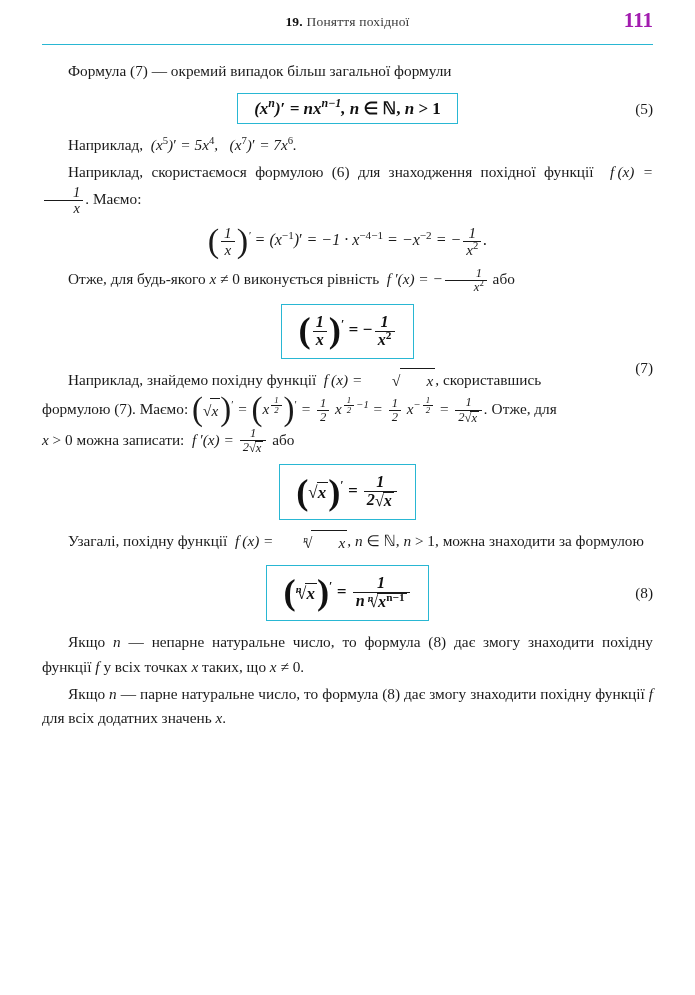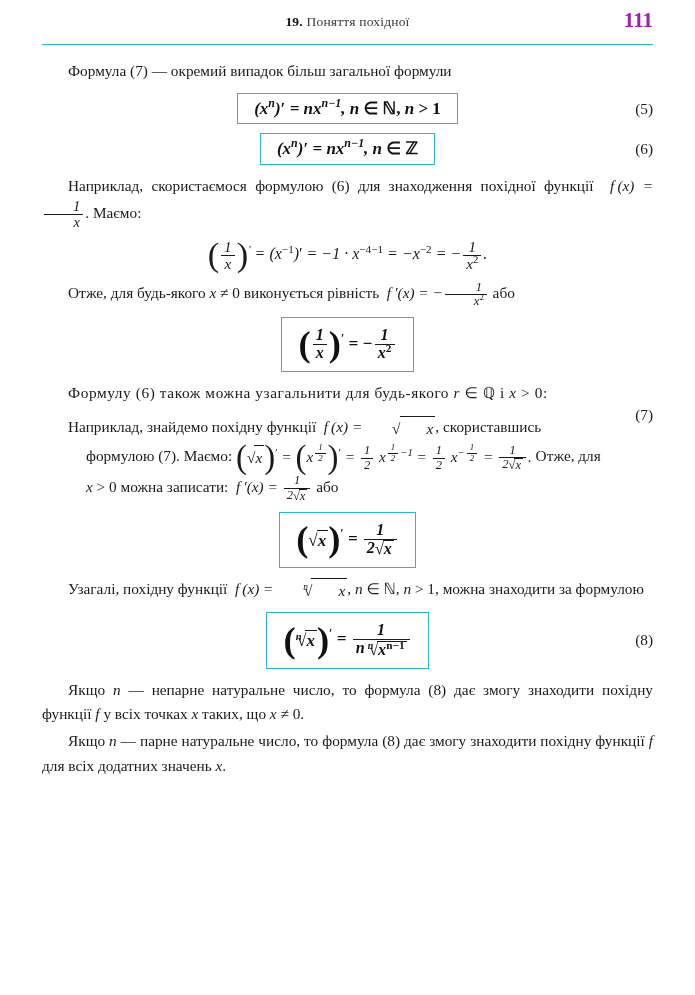--- a/index.html
+++ b/index.html
@@ -56,21 +56,20 @@
     font-size: 15.3px;
     line-height: 1.62;
     text-align: justify;
   }
   p.para {
     margin: 0 0 2px 0;
     text-indent: 26px;
   }
   p.para.noind {
     text-indent: 0;
-    margin-left: 44px;
   }
   .sp {
     letter-spacing: 0.6px;
   }
   i, .it {
     font-style: italic;
   }
   
   .m {
     font-family: "Liberation Serif", serif;
@@ -203,28 +202,27 @@
     <p class="para">Формула (7) — окремий випадок більш загальної формули</p>
 
     <div class="eq-line">
       <span class="boxed">
         <span class="m">(<i>x</i><span class="up">n</span>)<span class="prime">′</span> = <i>nx</i><span class="up">n−1</span>, <i>n</i></span>
         <span class="prime"> ∈ ℕ, </span><span class="m"><i>n</i></span><span class="prime"> &gt; 1</span>
       </span>
       <span class="eq-tag">(5)</span>
     </div>
 
-
-
-    <div class="eq-line">
-      <span class="boxed">
-        <span class="m">(<i>x</i><span class="up">n</span>)<span class="prime">′</span> = <i>nx</i><span class="up">n−1</span>, <i>n</i></span><span class="prime"> ∈ ℤ</span>
-      </span>
-      <span class="eq-tag">(6)</span>
-    </div>
+    <p class="para">
+      <span>Наприклад,</span>
+      <span class="m nowrap">&nbsp;(<i>x</i><span class="upn">5</span>)<span class="prime">′</span> = 5<i>x</i><span class="upn">4</span>,</span>
+      <span class="m nowrap">&nbsp;&nbsp;(<i>x</i><span class="upn">7</span>)<span class="prime">′</span> = 7<i>x</i><span class="upn">6</span>.</span>
+    </p>
+
+
 
     <p class="para">
       Наприклад, скористаємося формулою (6) для знаходження похідної функції
       <span class="m">&nbsp;<i>f</i> (<i>x</i>) =</span>
       <span class="frac"><span class="num">1</span><span class="den"><i>x</i></span></span>.
       Маємо:
     </p>
 
     <div class="eq-line">
       <span class="plain-eq m">
@@ -238,24 +236,20 @@
       <span class="m">&nbsp;<i>f</i> ′(<i>x</i>) = −</span><span class="frac small"><span class="num">1</span><span class="den"><i>x</i><span class="upn">2</span></span></span> або
     </p>
 
     <div class="eq-line">
       <span class="boxed tall">
         <span class="m"><span class="big-paren">(</span><span class="frac"><span class="num">1</span><span class="den"><i>x</i></span></span><span class="big-paren">)</span><span class="upn">′</span>
         = −<span class="frac"><span class="num">1</span><span class="den"><i>x</i><span class="upn">2</span></span></span></span>
       </span>
     </div>
 
-    <p class="para sp">
-      Формулу (6) також можна узагальнити для будь-якого&nbsp;<span class="m"><i>r</i></span> ∈ ℚ
-      і <span class="m"><i>x</i></span> &gt; 0:
-    </p>
 
     <div class="eq-line">
       <span class="eq-tag">(7)</span>
     </div>
 
     <p class="para">
       Наприклад, знайдемо похідну функції <span class="m">&nbsp;<i>f</i> (<i>x</i>) =</span>
       <span class="rad"><span class="sign">√</span><span class="inner m"><i>x</i></span></span>,
       скориставшись
     </p>

